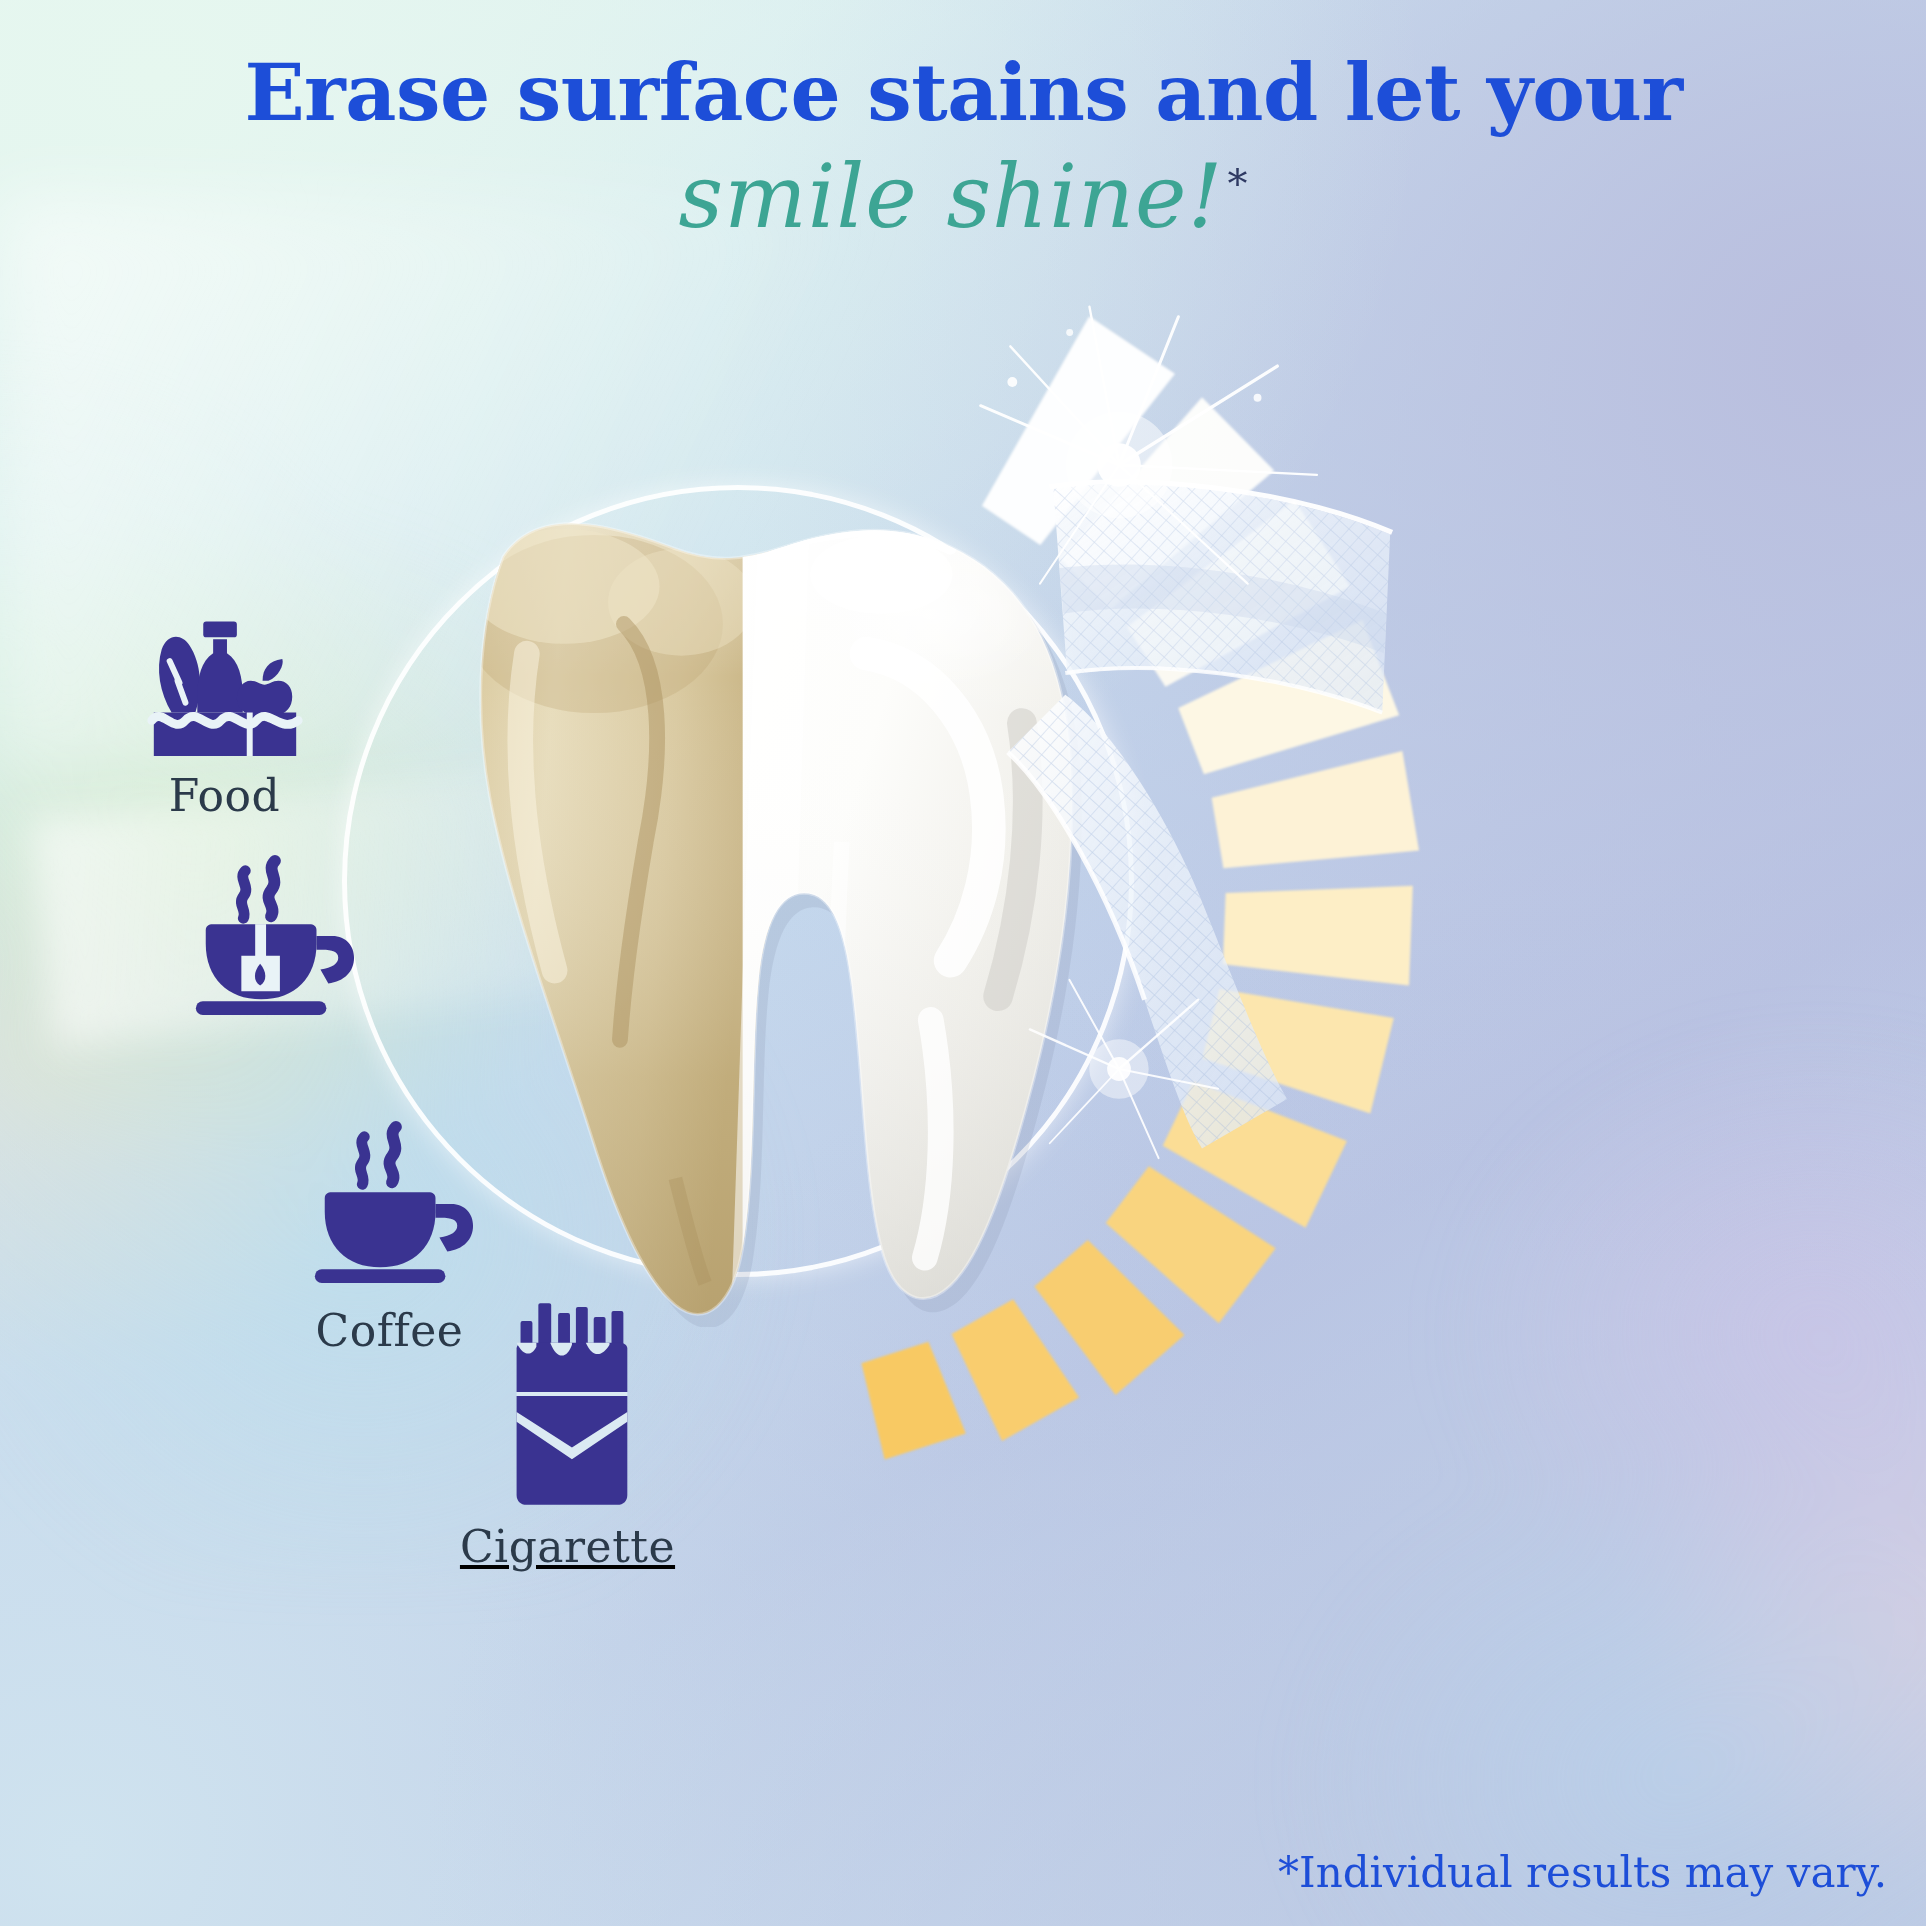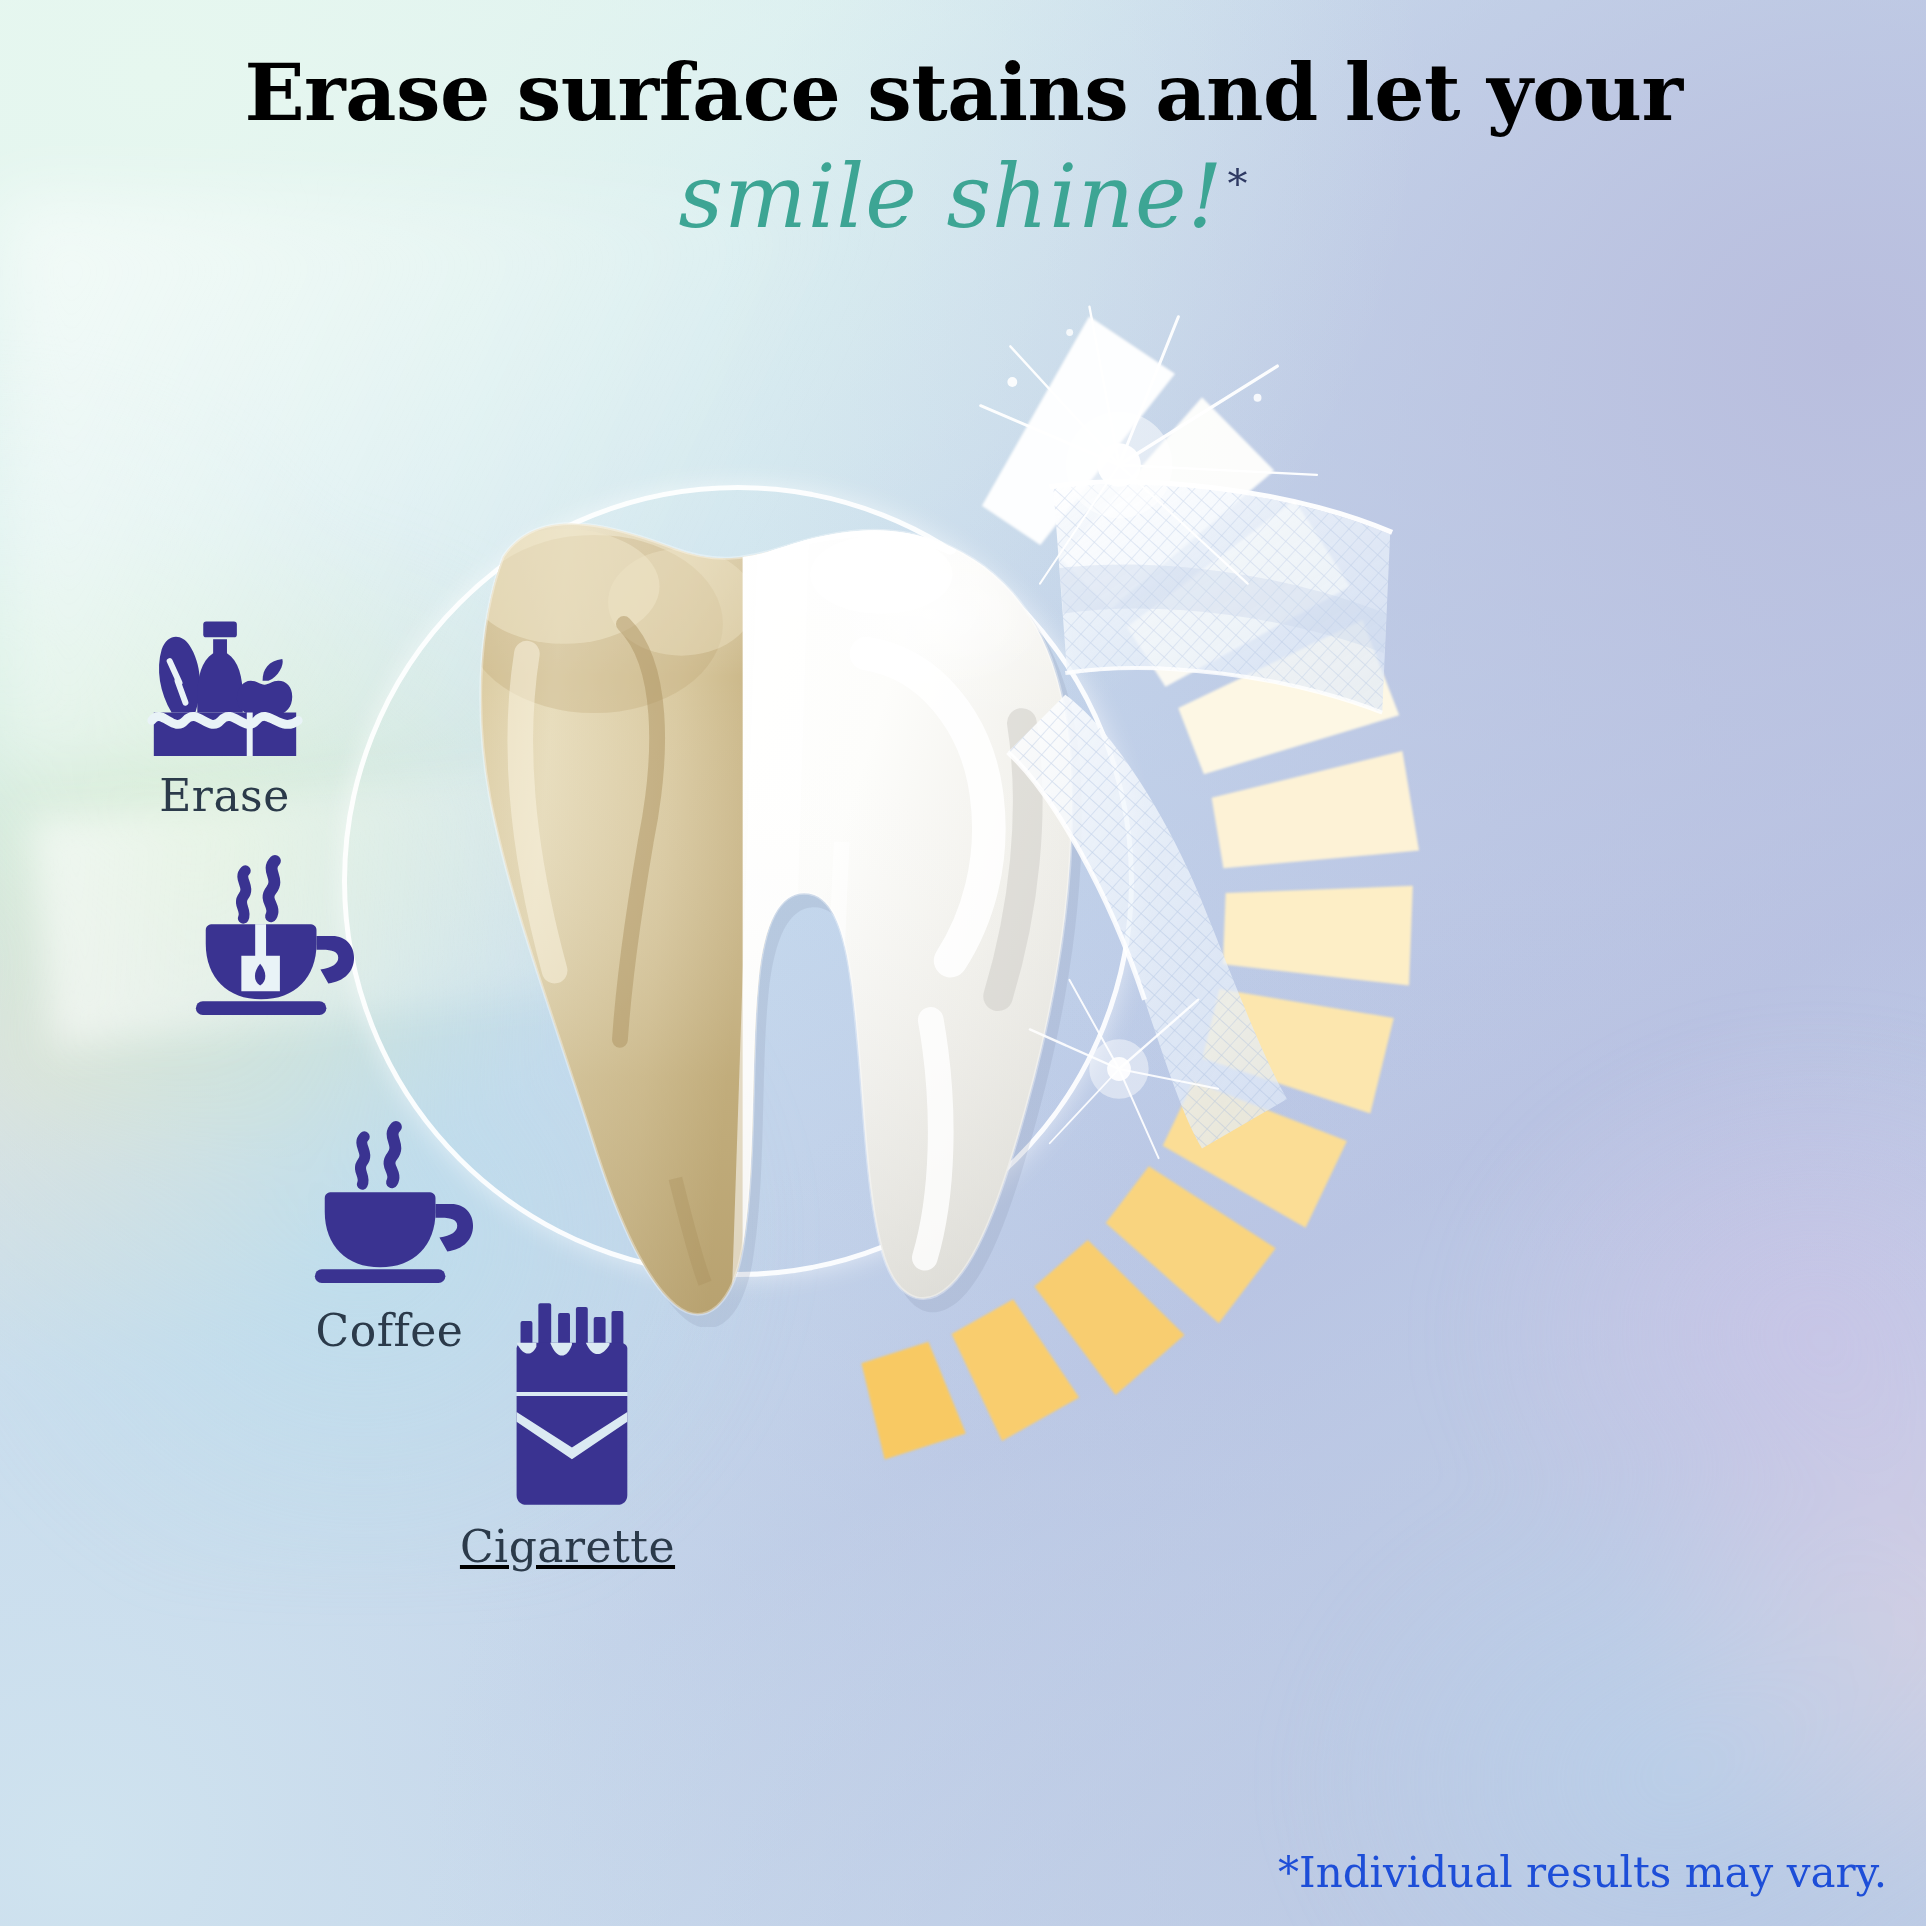--- a/index.html
+++ b/index.html
@@ -36,21 +36,21 @@
   .bg-sheen{position:absolute;left:0;top:10%;width:52%;height:30%;
     background:linear-gradient(115deg,rgba(255,255,255,.55),rgba(255,255,255,0) 70%);
     filter:blur(34px);}
   .bg-sheen2{position:absolute;left:2%;top:40%;width:46%;height:12%;
     background:linear-gradient(100deg,rgba(255,255,255,.6),rgba(255,255,255,0) 80%);
     filter:blur(18px);transform:rotate(-6deg);}
 
   
   .headline{position:absolute;left:0;right:0;top:51px;text-align:center;
     font-family:"DejaVu Serif", serif;font-weight:700;font-size:79px;
-    letter-spacing:-0.5px;color:#000000;line-height:1.06;}
+    letter-spacing:-0.5px;color:#1d4ed8;line-height:1.06;}
   .subline{position:absolute;left:0;right:0;top:146px;text-align:center;
     font-family:"DejaVu Serif", serif;font-style:italic;font-weight:400;
     font-size:87px;color:#3da594;letter-spacing:1px;}
   .subline .ast{font-size:40px;vertical-align:super;color:#2f3a63;
     font-style:normal;margin-left:4px;}
 
   
   .ring{position:absolute;left:342px;top:485px;width:782px;height:782px;
     border-radius:50%;border:5px solid rgba(255,255,255,.92);
     box-shadow:0 0 26px rgba(255,255,255,.55);}
@@ -310,21 +310,21 @@
 
         <path d="M 14 140 C 24 126, 36 154, 48 140 C 60 126, 72 154, 84 140
                  C 96 126, 108 154, 120 140 C 132 126, 144 154, 162 140" stroke="#e9f3f7" stroke-width="9" fill="none" stroke-linecap="round"></path>
 
         <g stroke="#e9f3f7" stroke-width="6" stroke-linecap="round">
           <path d="M 32 80 L 42 102"></path>
           <path d="M 40 100 L 48 122"></path>
         </g>
       </svg>
     </span>
-    <span class="lbl">Erase</span>
+    <span class="lbl">Food</span>
   </div>
 
   <div class="iconitem" id="it-tea">
     <span class="glyph">
       <svg width="174" height="174" viewBox="0 0 176 176">
         <g fill="#3a3391">
 
           <path d="M 62 22 C 54 30, 68 38, 60 48 C 54 56, 64 62, 60 70" stroke="#3a3391" stroke-width="11" fill="none" stroke-linecap="round"></path>
           <path d="M 92 12 C 82 22, 98 30, 88 42 C 80 52, 94 58, 88 68" stroke="#3a3391" stroke-width="12" fill="none" stroke-linecap="round"></path>
 

